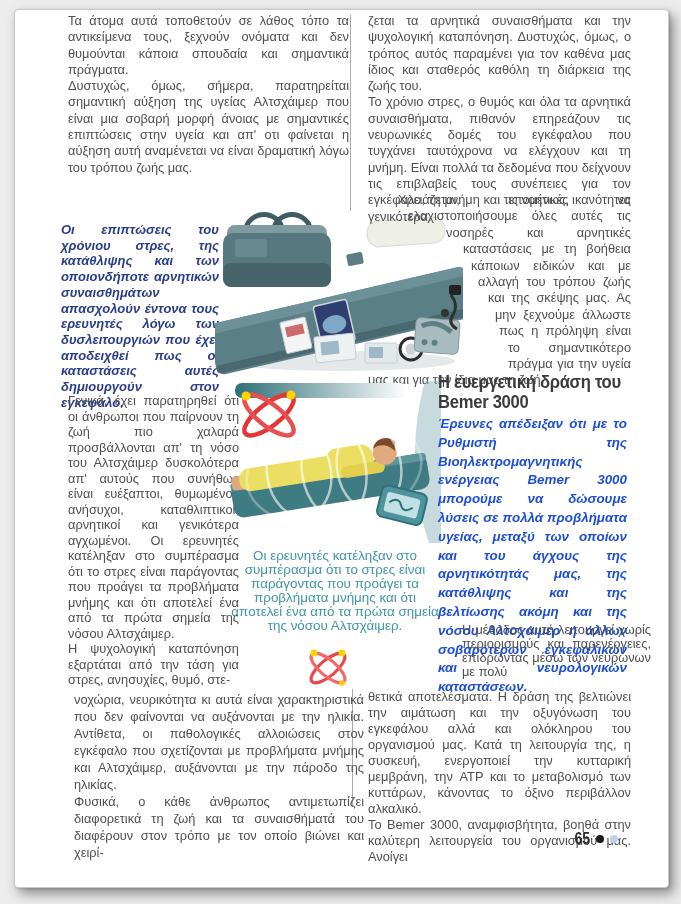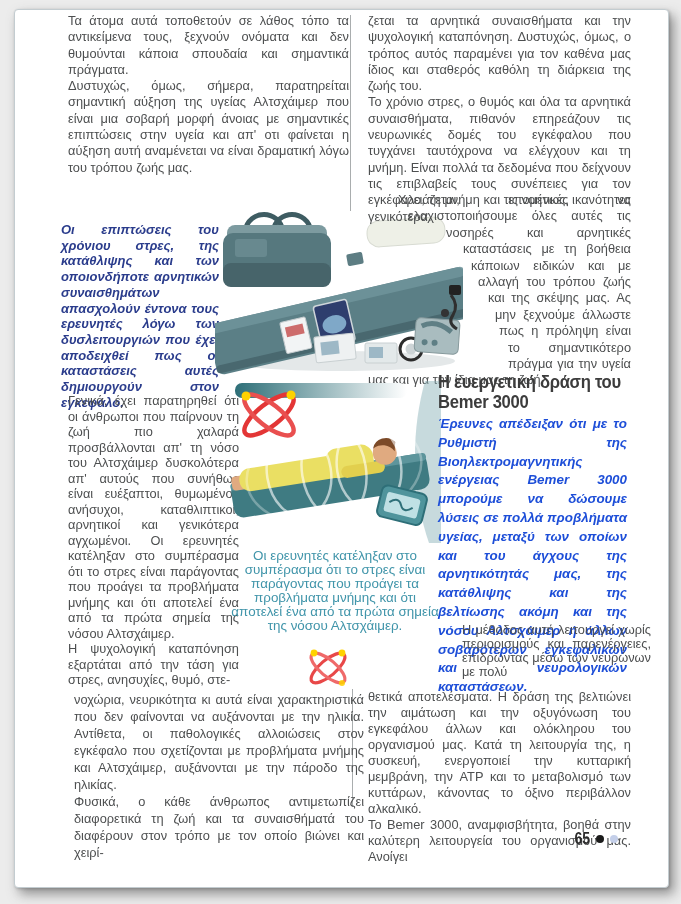--- a/index.html
+++ b/index.html
@@ -211,21 +211,21 @@
 
   <div class="abs heading" style="left:423px;top:362px;width:200px;">Η ευεργετική δράση του Bemer 3000</div>
 
   <div class="abs lead" style="left:423px;top:405px;width:189px;">Έρευνες απέδειξαν ότι με το Ρυθμιστή της Βιοηλεκτρομαγνητικής ενέργειας Bemer 3000 μπορούμε να δώσουμε λύσεις σε πολλά προβλήματα υγείας, μεταξύ των οποίων και του άγχους της αρνητικότητάς μας, της κατάθλιψης και της βελτίωσης ακόμη και της νόσου Αλτσχάιμερ ή άλλων σοβαρότερων εγκεφαλικών και νευρολογικών καταστάσεων.</div>
 
   <div class="abs body-text" style="left:440px;top:613px;width:189px;line-height:14px;">
     <p>Η μέθοδος αυτή λειτουργεί χωρίς περιορισμούς και παρενέργειες, επιδρώντας μέσω των νευρώνων με πολύ</p>
   </div>
 
   <div class="abs body-text" style="left:346px;top:679px;width:263px;line-height:16px;">
-    <p>θετικά αποτελέσματα. Η δράση της βελτιώνει την αιμάτωση και την οξυγόνωση του εγκεφάλου άλλων και ολόκληρου του οργανισμού μας. Κατά τη λειτουργία της, η συσκευή, ενεργοποιεί την κυτταρική μεμβράνη, την ATP και το μεταβολισμό των κυττάρων, κάνοντας το όξινο περιβάλλον αλκαλικό.</p>
+    <p>θετικά αποτελέσματα. Η δράση της βελτιώνει την αιμάτωση και την οξυγόνωση του εγκεφάλου αλλά και ολόκληρου του οργανισμού μας. Κατά τη λειτουργία της, η συσκευή, ενεργοποιεί την κυτταρική μεμβράνη, την ATP και το μεταβολισμό των κυττάρων, κάνοντας το όξινο περιβάλλον αλκαλικό.</p>
     <p>Το Bemer 3000, αναμφισβήτητα, βοηθά στην καλύτερη λειτουργεία του οργανισμού μας. Ανοίγει</p>
   </div>
 
   <div class="abs footer" style="left:556px;top:819px;">
     <span class="pagenum">65</span>
     <span class="dot dot-dark"></span>
     <span class="dot dot-light"></span>
   </div>
 
 </div>

